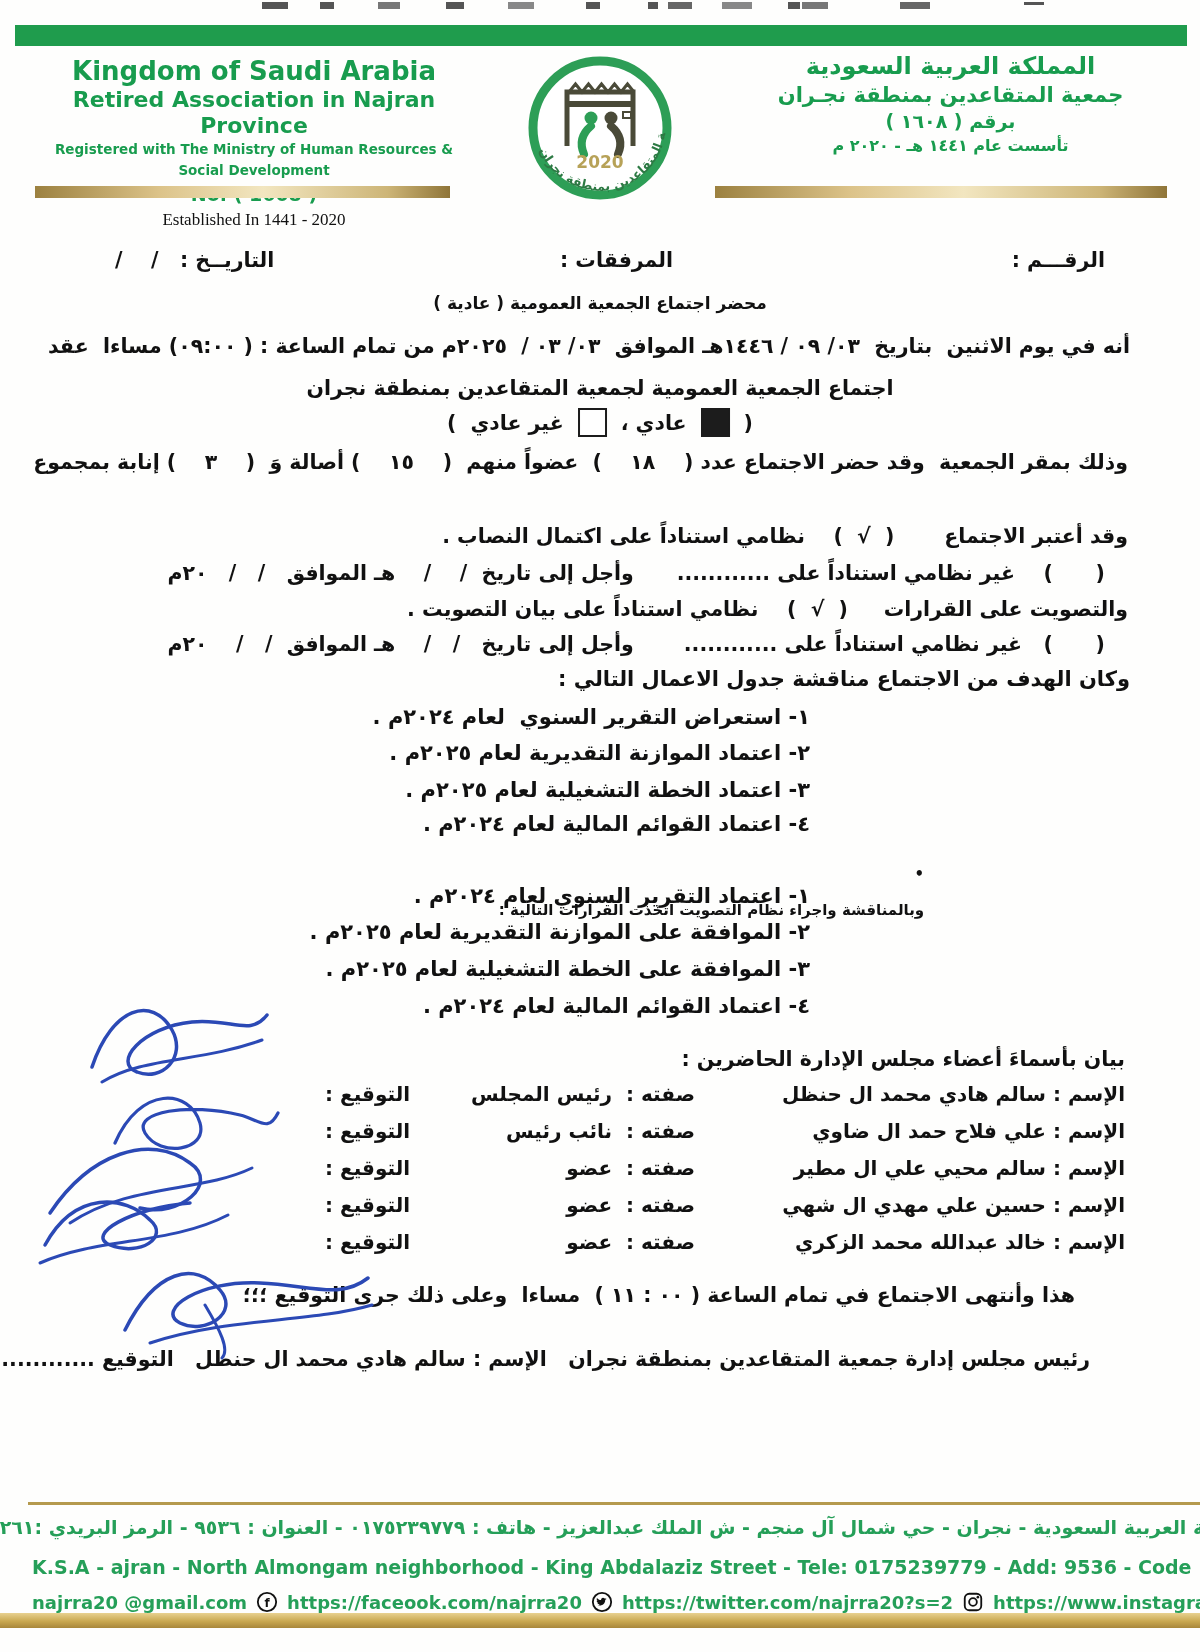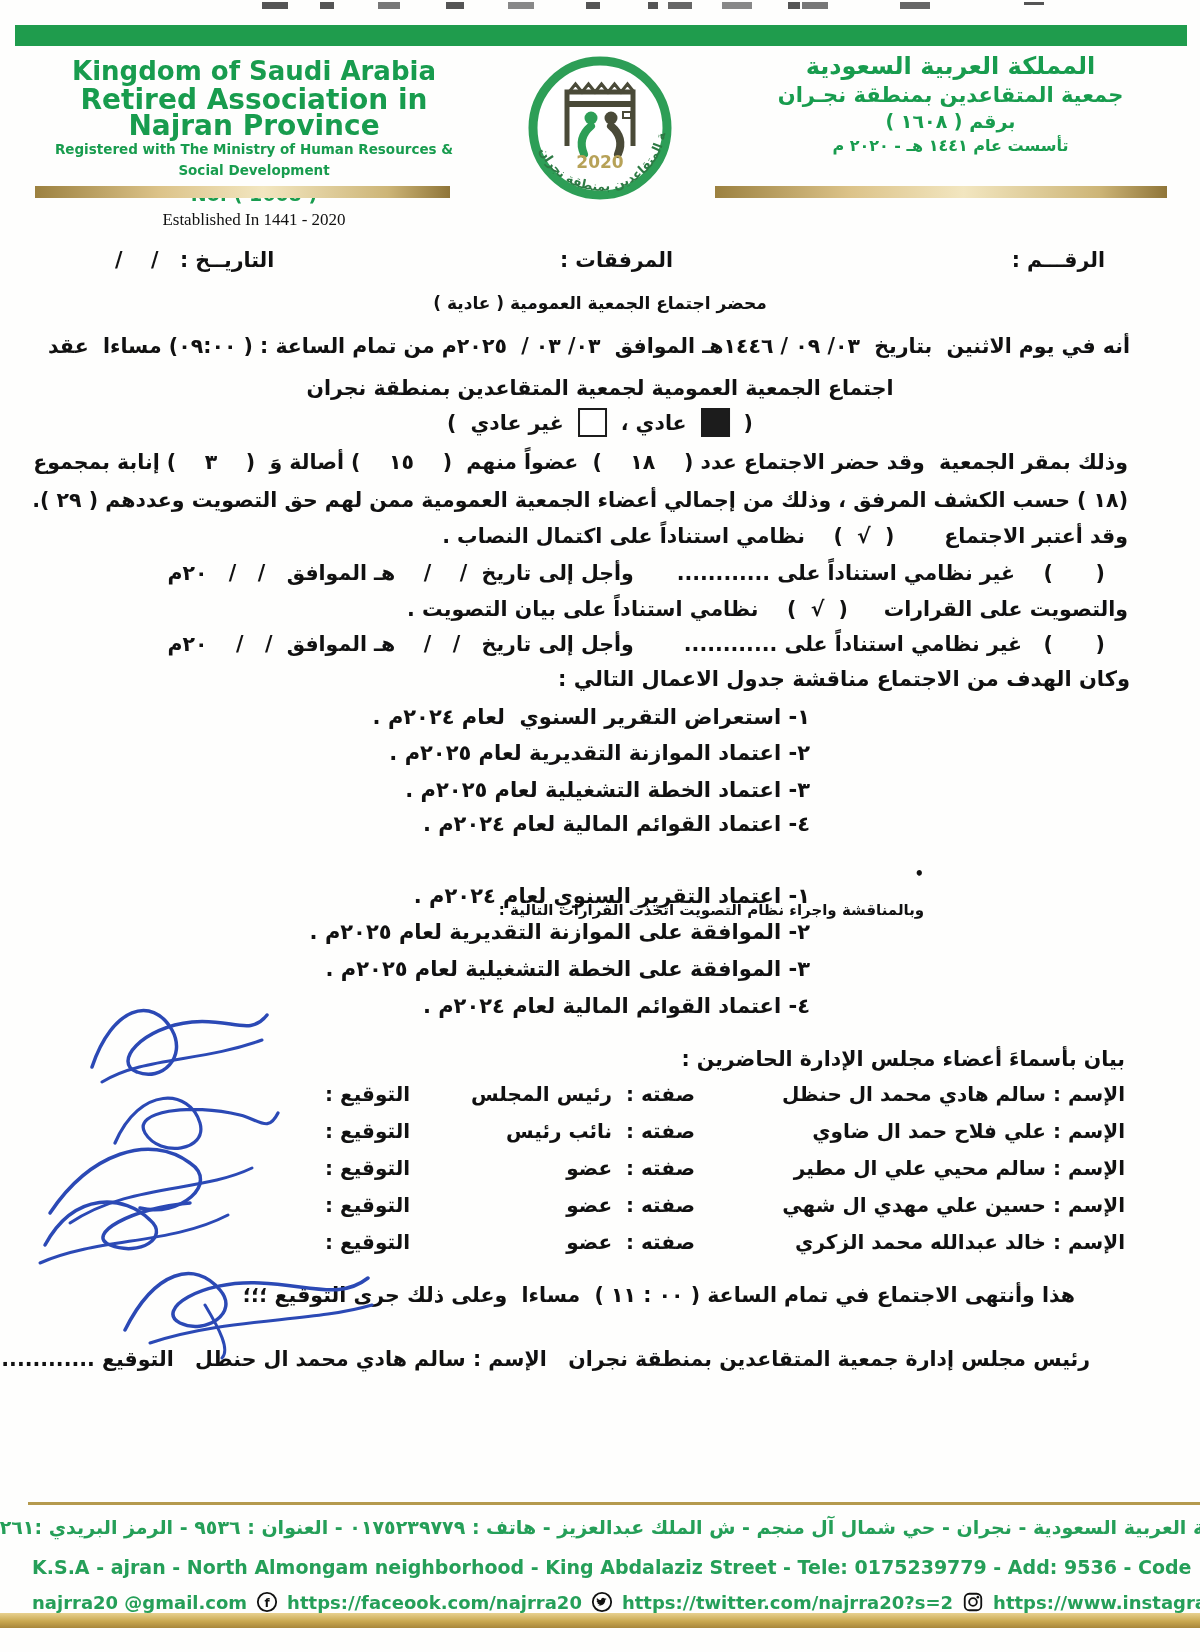--- a/index.html
+++ b/index.html
@@ -8,21 +8,21 @@
   .abs{position:absolute;}
   
   .mark{position:absolute;top:2px;background:#555;height:7px;}
   
   .greenbar{position:absolute;top:25px;left:15px;width:1172px;height:21px;background:#1f9c4d;}
   .hdr-left{position:absolute;left:38px;top:56px;width:432px;text-align:center;}
   .hdr-right{position:absolute;right:22px;top:52px;width:455px;text-align:center;direction:rtl;}
   .goldbar{position:absolute;top:186px;height:12px;
            background:linear-gradient(90deg,#9c8140,#dcc389 30%,#f2e6c0 55%,#cdb577 85%,#8f7538);}
   .ge1{font-size:26px;line-height:31px;font-weight:bold;color:#189c4e;}
-  .ge2{font-size:28px;line-height:26px;font-weight:bold;color:#189c4e;}
+  .ge2{font-size:22px;line-height:26px;font-weight:bold;color:#189c4e;}
   .ge3{font-size:13.5px;line-height:21px;font-weight:bold;color:#189c4e;}
   .ge4{font-size:19px;line-height:27px;font-weight:bold;color:#189c4e;}
   .ge5{font-size:17px;line-height:24px;font-family:"Liberation Serif",serif;color:#111;}
   .ga1{font-size:24px;line-height:29px;font-weight:bold;color:#189c4e;}
   .ga2{font-size:21px;line-height:28px;font-weight:bold;color:#189c4e;}
   .ga3{font-size:16.5px;line-height:25px;font-weight:bold;color:#189c4e;}
   .ga4{font-size:19px;line-height:25px;font-weight:bold;color:#189c4e;}
   .ga5{font-size:16px;line-height:23px;font-weight:bold;color:#189c4e;}
   
   .t{font-size:20.5px;font-weight:bold;white-space:pre;direction:rtl;}
@@ -128,21 +128,20 @@
   <div class="abs typerow center" style="top:408px;">
     <span>(</span>
     <span class="box box-filled"></span>
     <span>عادي ،</span>
     <span class="box box-empty"></span>
     <span>غير عادي</span>
     <span>)</span>
   </div>
 
   <div class="abs t" style="right:72px;top:450px;">وذلك بمقر الجمعية  وقد حضر الاجتماع عدد (    ١٨    )  عضواً منهم  (    ١٥    ) أصالة وَ  (    ٣    ) إنابة بمجموع</div>
-  <div class="abs t" style="right:72px;top:488px;">(١٨ ) حسب الكشف المرفق ، وذلك من إجمالي أعضاء الجمعية العمومية ممن لهم حق التصويت وعددهم ( ٢٩ ).</div>
 
   <div class="abs t" style="right:72px;top:524px;text-align:center;">وقد أعتبر الاجتماع       (  √  )    نظامي استناداً على اكتمال النصاب .</div>
   <div class="abs t" style="right:95px;top:561px;">(      )    غير نظامي استناداً على ............      وأجل إلى تاريخ  /    /    هـ الموافق   /   /   ٢٠م</div>
   <div class="abs t" style="right:72px;top:597px;">والتصويت على القرارات     (  √  )    نظامي استناداً على بيان التصويت .</div>
   <div class="abs t" style="right:95px;top:632px;">(      )   غير نظامي استناداً على ............       وأجل إلى تاريخ   /   /    هـ الموافق  /   /    ٢٠م</div>
 
   <div class="abs t" style="right:70px;top:667px;font-size:21px;">وكان الهدف من الاجتماع مناقشة جدول الاعمال التالي :</div>
   <div class="abs t" style="right:390px;top:705px;font-size:21px;">١- استعراض التقرير السنوي  لعام ٢٠٢٤م .</div>
   <div class="abs t" style="right:390px;top:741px;font-size:21px;">٢- اعتماد الموازنة التقديرية لعام ٢٠٢٥م .</div>
   <div class="abs t" style="right:390px;top:778px;font-size:21px;">٣- اعتماد الخطة التشغيلية لعام ٢٠٢٥م .</div>

